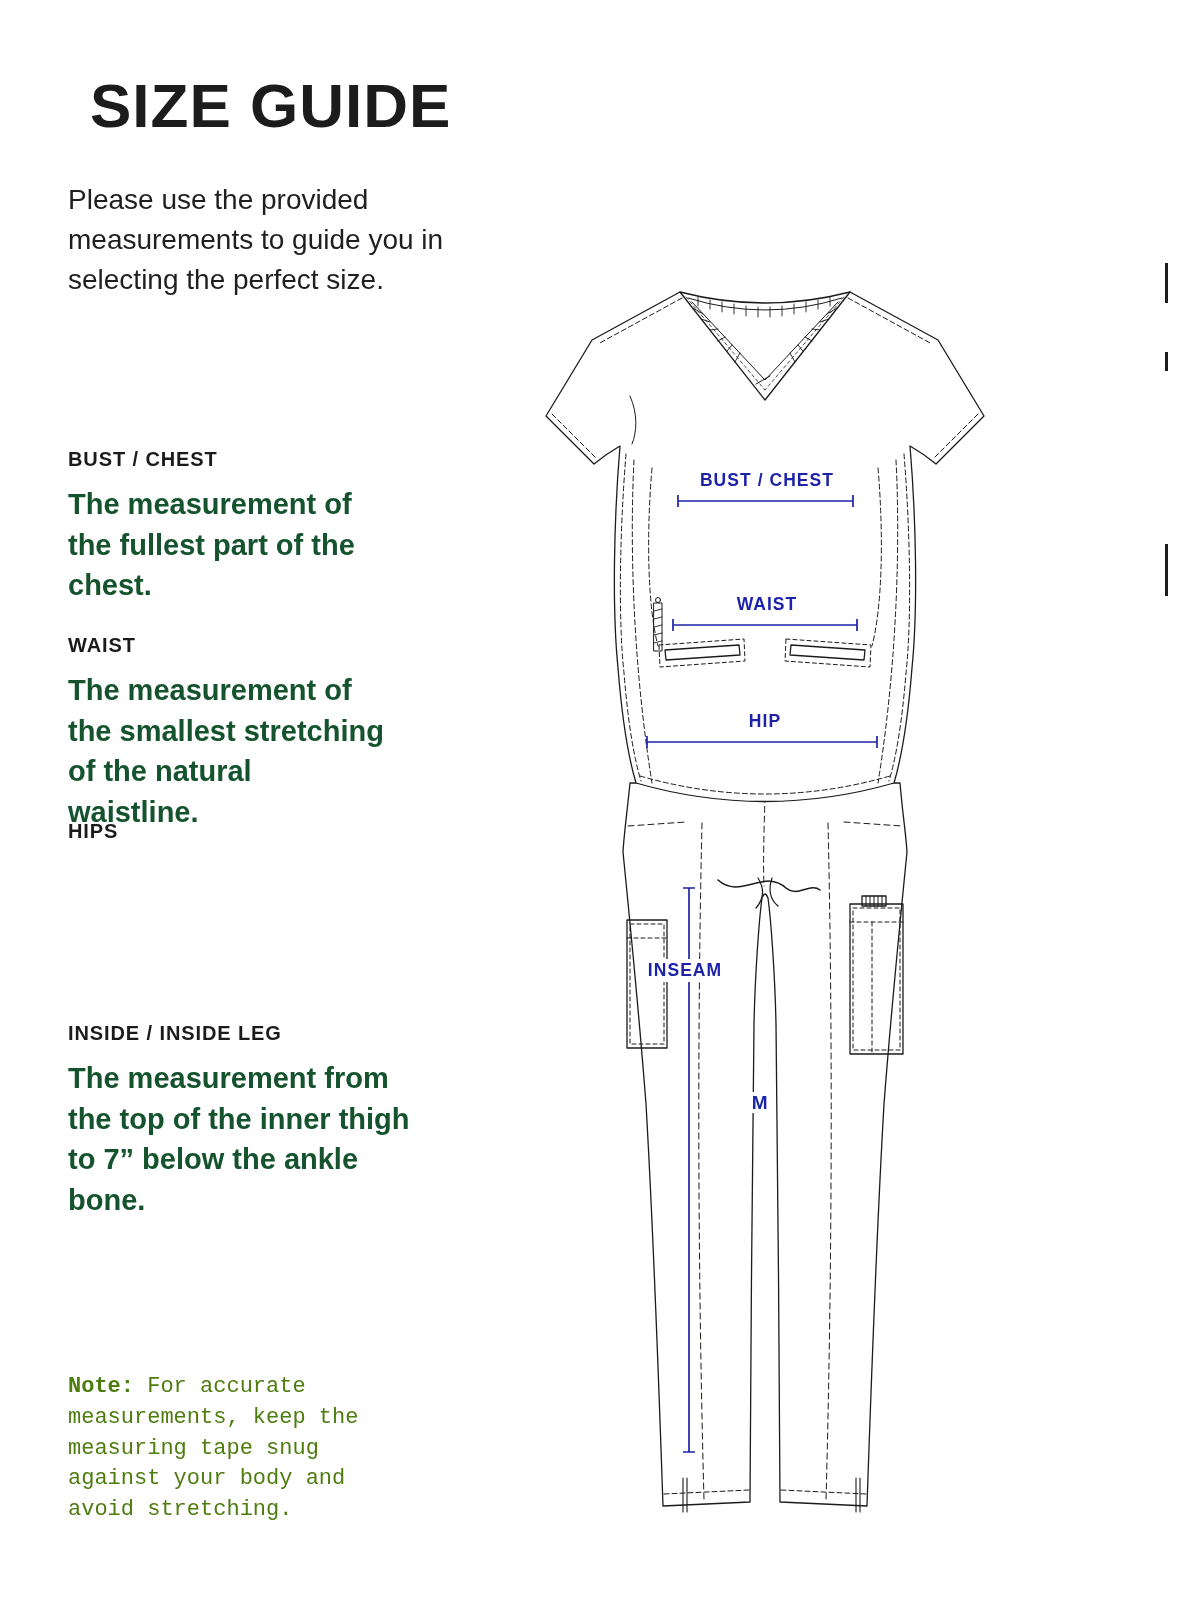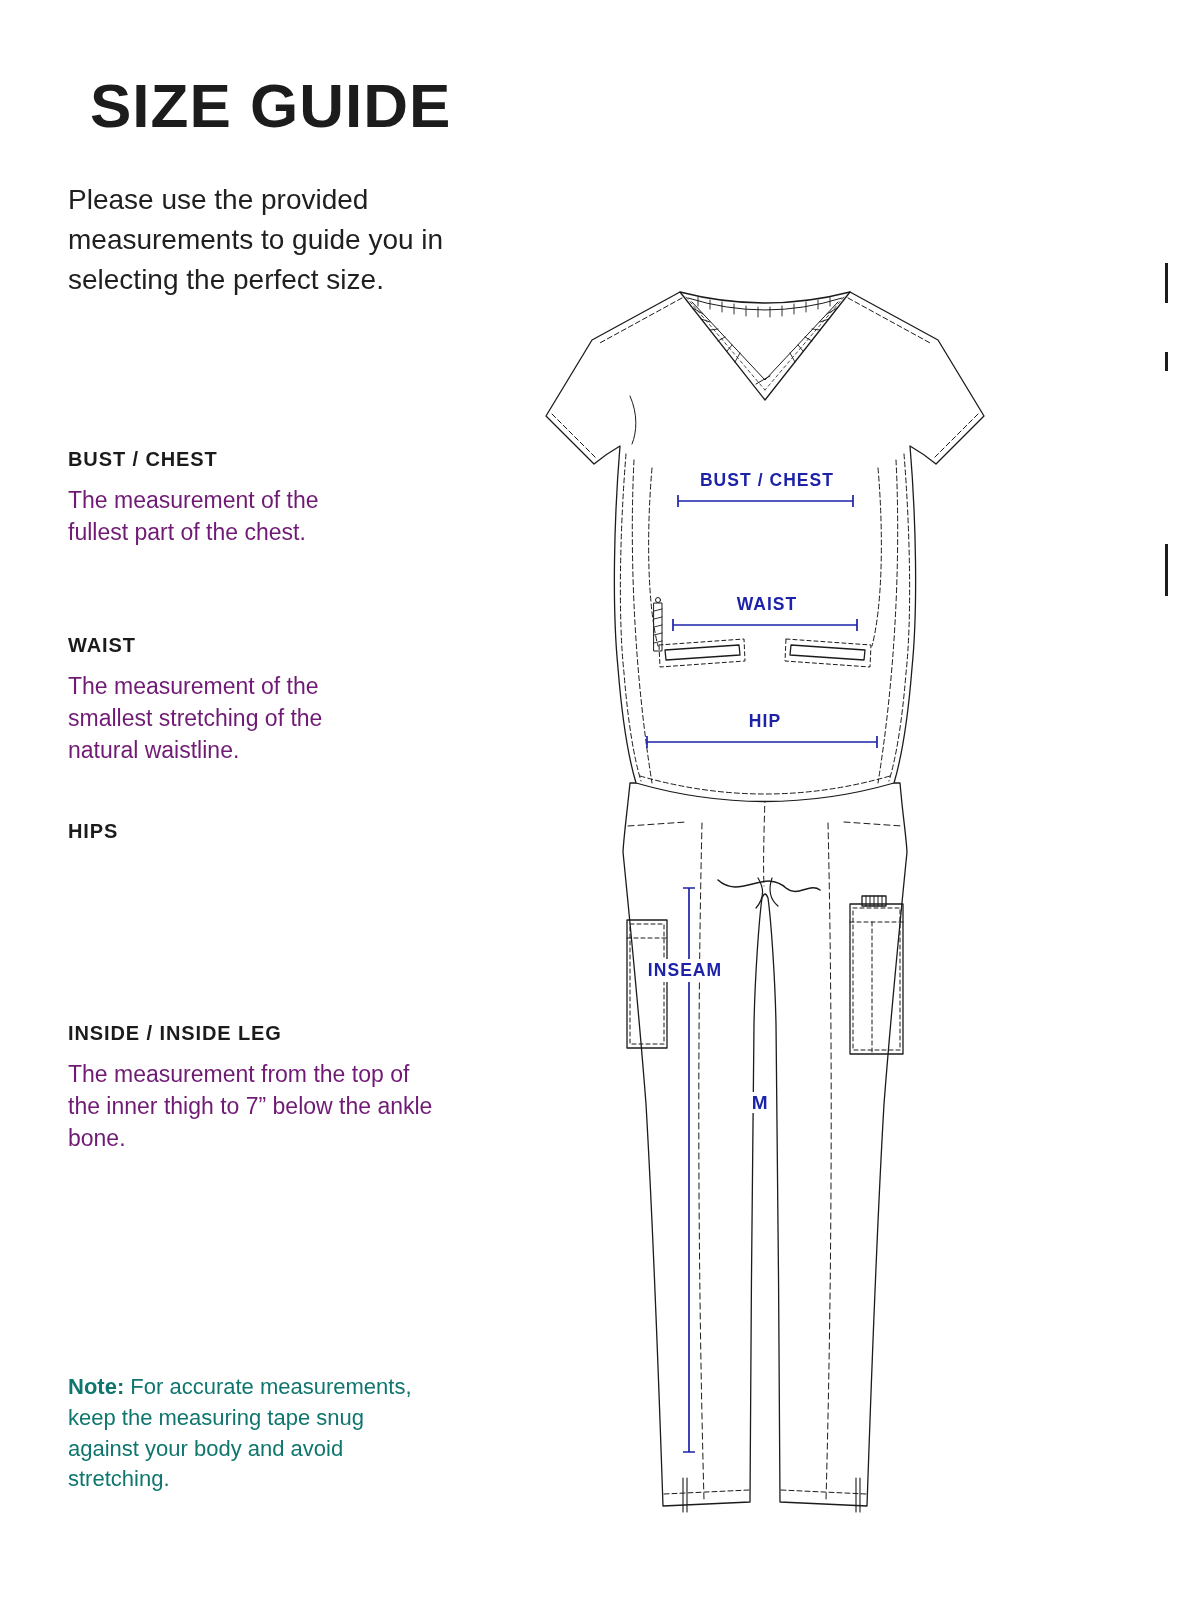--- a/index.html
+++ b/index.html
@@ -13,24 +13,24 @@
     font-size:62px; font-weight:900; letter-spacing:1px; color:#1c1c1c;margin-left:24px;
   }
   .intro {
     position:absolute; left:68px; top:180px; width:452px;
     font-size:28px; line-height:1.42; color:#1f1f1f;
   }
   .measure-def { position:absolute; left:68px; }
   .measure-def h2 {
     font-size:20px; font-weight:700; letter-spacing:0.9px; color:#1b1b1b; margin:0 0 13px 0;
   }
-  .measure-def p { font-size:23px; line-height:1.4; color:#701a75; }
+  .measure-def p { font-size:29px; line-height:1.4; color:#14532d;font-weight:bold; }
   .note {
     position:absolute; left:68px; top:1372px; width:352px;
-    font-size:22px; line-height:1.4; color:#0f766e;
+    font-size:22px; line-height:1.4; color:#4d7c0f;font-family:Liberation Mono, monospace;
   }
   .note strong { font-weight:700; }
   .diagram { position:absolute; left:540px; top:278px; }
   svg text { font-family:"Liberation Sans", sans-serif; }
   .annotation-text { fill:#1d23a8; font-weight:700; font-size:17.5px; letter-spacing:0.06em; }
   .annotation-size { fill:#1d23a8; font-weight:700; font-size:19px; letter-spacing:0.04em; }
   .edge-mark { position:absolute; left:1165px; width:3px; background:#1c1c1c; }
 </style>
 </head>
 <body>

